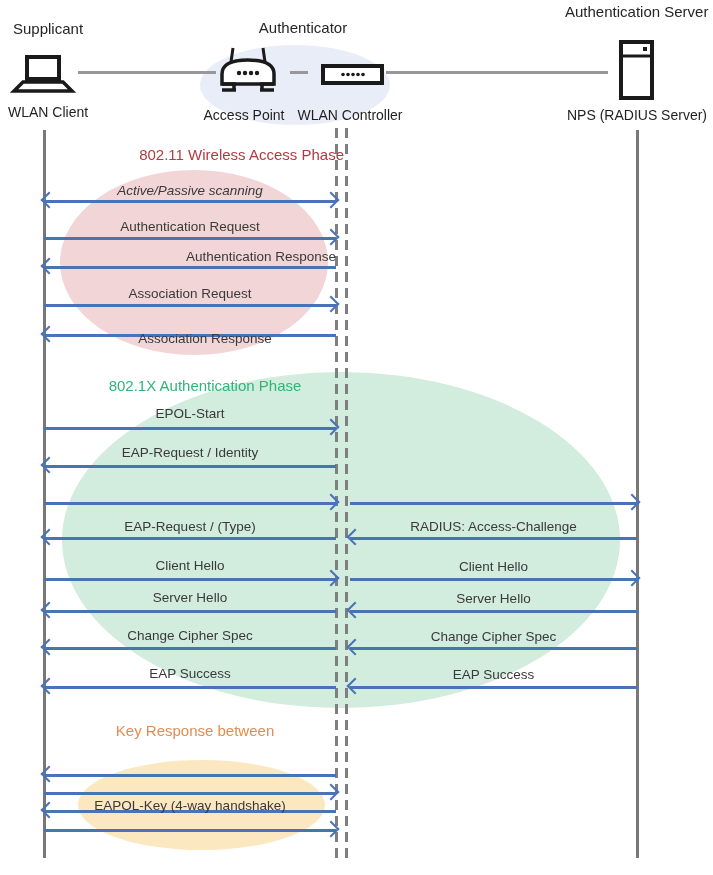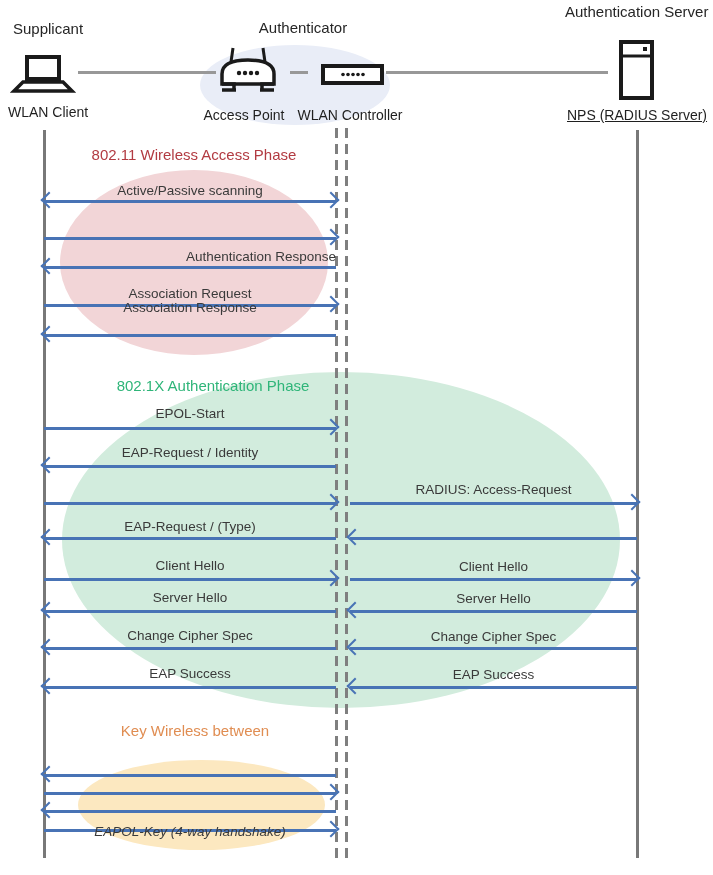--- a/index.html
+++ b/index.html
@@ -12,21 +12,21 @@
   .el-yellow{left:78px;top:760px;width:247px;height:90px;background:#fce8c0;}
   .role{position:absolute;font-size:15px;color:#262626;white-space:nowrap;z-index:5;}
   .dev{position:absolute;font-size:14px;color:#1f1f1f;white-space:nowrap;z-index:5;}
   .center{text-align:center;}
   .hline{position:absolute;height:3px;background:#989898;z-index:2;}
   .vline{position:absolute;width:3px;background:#787878;z-index:2;}
   .vdash{position:absolute;width:3px;z-index:2;
          background:repeating-linear-gradient(180deg,#7f7f7f 0 10px,transparent 10px 16px);}
   .icon{position:absolute;z-index:4;}
   .ptitle{position:absolute;font-size:15px;text-align:center;z-index:4;white-space:nowrap;}
-  .t-red{color:#b23b42;}
+  .t-red{color:#b23b42;text-align:right;}
   .t-green{color:#2fb579;}
   .t-orange{color:#e08d52;}
   .mlabel{position:absolute;font-size:13.5px;color:#3a3a3a;text-align:center;z-index:4;white-space:nowrap;}
   .lcol{left:44px;width:292px;}
   .rcol{left:350px;width:287px;}
   .arrow{position:absolute;height:2.5px;background:#4873b5;z-index:3;}
   .a-l{left:44px;width:292px;}
   .a-r{left:350px;width:287px;}
   .arrow.right::after{content:"";position:absolute;right:-1px;top:50%;width:10px;height:10px;
     border-right:2.5px solid #4873b5;border-bottom:2.5px solid #4873b5;
@@ -90,61 +90,62 @@
     <svg width="36" height="61" viewBox="0 0 36 61">
       <rect x="2" y="2" width="31" height="56" fill="#fff" stroke="#1a1a1a" stroke-width="4"></rect>
       <line x1="2" y1="16" x2="33" y2="16" stroke="#1a1a1a" stroke-width="3"></line>
       <rect x="24" y="7" width="4" height="4" fill="#1a1a1a"></rect>
     </svg>
   </div>
 
   <div class="dev" style="left:8px;top:104px;">WLAN Client</div>
   <div class="dev center" style="left:194px;top:107px;width:100px;">Access Point</div>
   <div class="dev center" style="left:294px;top:107px;width:112px;">WLAN Controller</div>
-  <div class="dev center" style="left:567px;top:107px;width:140px;text-decoration:underline;">NPS (RADIUS Server)</div>
+  <div class="dev center" style="left:567px;top:107px;width:140px;">NPS (RADIUS Server)</div>
 
   <div class="vline" style="left:43px;top:130px;height:728px;"></div>
   <div class="vdash" style="left:335px;top:128px;height:734px;"></div>
   <div class="vdash" style="left:345px;top:128px;height:734px;"></div>
   <div class="vline" style="left:636px;top:130px;height:728px;"></div>
 
   <div class="ellipse el-pink"></div>
   <div class="ellipse el-green"></div>
   <div class="ellipse el-yellow"></div>
 
   <div class="ptitle t-red" style="left:44px;top:146px;width:300px;">802.11 Wireless Access Phase</div>
-  <div class="ptitle t-green" style="left:63px;top:377px;width:300px;">802.1X Authentication Phase</div>
-  <div class="ptitle t-orange" style="left:45px;top:722px;width:300px;">Key Wireless between</div>
+  <div class="ptitle t-green" style="left:55px;top:377px;width:300px;">802.1X Authentication Phase</div>
+  <div class="ptitle t-orange" style="left:45px;top:722px;width:300px;">Key Response between</div>
 
-  <div class="mlabel lcol" style="top:183px;">Active/Passive scanning</div>
+  <div class="mlabel lcol" style="top:183px;font-style:italic;">Active/Passive scanning</div>
   <div class="arrow a-l both" style="top:200px;"></div>
 
+  <div class="mlabel lcol" style="top:219px;">Authentication Request</div>
   <div class="arrow a-l right" style="top:237px;"></div>
 
   <div class="mlabel lcol" style="top:249px;text-align:right;">Authentication Response</div>
   <div class="arrow a-l left" style="top:266px;"></div>
 
   <div class="mlabel lcol" style="top:286px;">Association Request</div>
   <div class="arrow a-l right" style="top:304px;"></div>
 
-  <div class="mlabel lcol" style="top:300px;">Association Response</div>
+  <div class="mlabel lcol" style="top:331px;margin-left:15px;">Association Response</div>
   <div class="arrow a-l left" style="top:334px;"></div>
 
   <div class="mlabel lcol" style="top:406px;">EPOL-Start</div>
   <div class="arrow a-l right" style="top:427px;"></div>
 
   <div class="mlabel lcol" style="top:445px;">EAP-Request / Identity</div>
   <div class="arrow a-l left" style="top:465px;"></div>
 
   <div class="arrow a-l right" style="top:502px;"></div>
-  <div class="mlabel rcol" style="top:482px;">RADIUS: Access-Request</div>
   <div class="arrow a-r right" style="top:502px;"></div>
 
   <div class="mlabel lcol" style="top:519px;">EAP-Request / (Type)</div>
   <div class="arrow a-l left" style="top:537px;"></div>
+  <div class="mlabel rcol" style="top:519px;">RADIUS: Access-Challenge</div>
   <div class="arrow a-r left" style="top:537px;"></div>
 
   <div class="mlabel lcol" style="top:558px;">Client Hello</div>
   <div class="arrow a-l right" style="top:578px;"></div>
   <div class="mlabel rcol" style="top:559px;">Client Hello</div>
   <div class="arrow a-r right" style="top:578px;"></div>
 
   <div class="mlabel lcol" style="top:590px;">Server Hello</div>
   <div class="arrow a-l left" style="top:610px;"></div>
   <div class="mlabel rcol" style="top:591px;">Server Hello</div>
@@ -155,17 +156,17 @@
   <div class="mlabel rcol" style="top:629px;">Change Cipher Spec</div>
   <div class="arrow a-r left" style="top:647px;"></div>
 
   <div class="mlabel lcol" style="top:666px;">EAP Success</div>
   <div class="arrow a-l left" style="top:686px;"></div>
   <div class="mlabel rcol" style="top:667px;">EAP Success</div>
   <div class="arrow a-r left" style="top:686px;"></div>
 
   <div class="arrow a-l left" style="top:774px;"></div>
   <div class="arrow a-l right" style="top:792px;"></div>
-  <div class="mlabel lcol" style="top:824px;font-style:italic;">EAPOL-Key (4-way handshake)</div>
+  <div class="mlabel lcol" style="top:798px;">EAPOL-Key (4-way handshake)</div>
   <div class="arrow a-l left" style="top:810px;"></div>
   <div class="arrow a-l right" style="top:829px;"></div>
 
 </div>
 
 </body></html>

